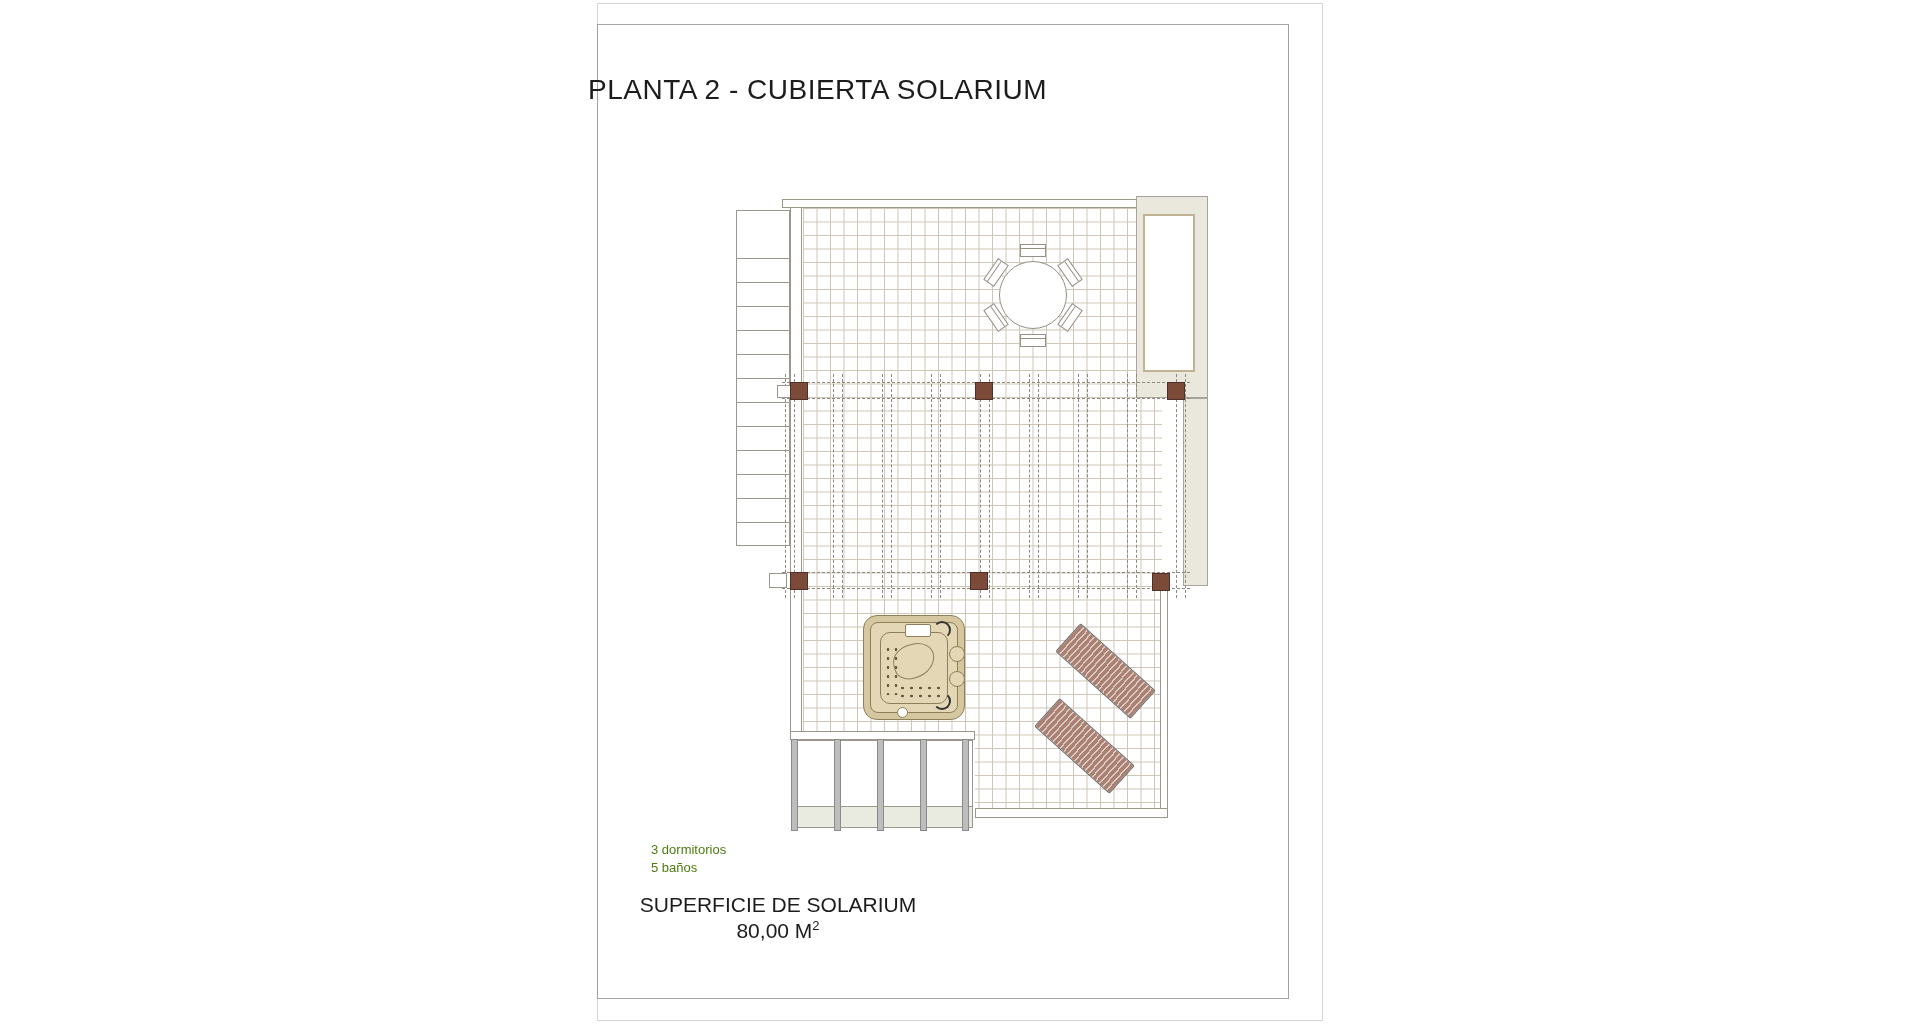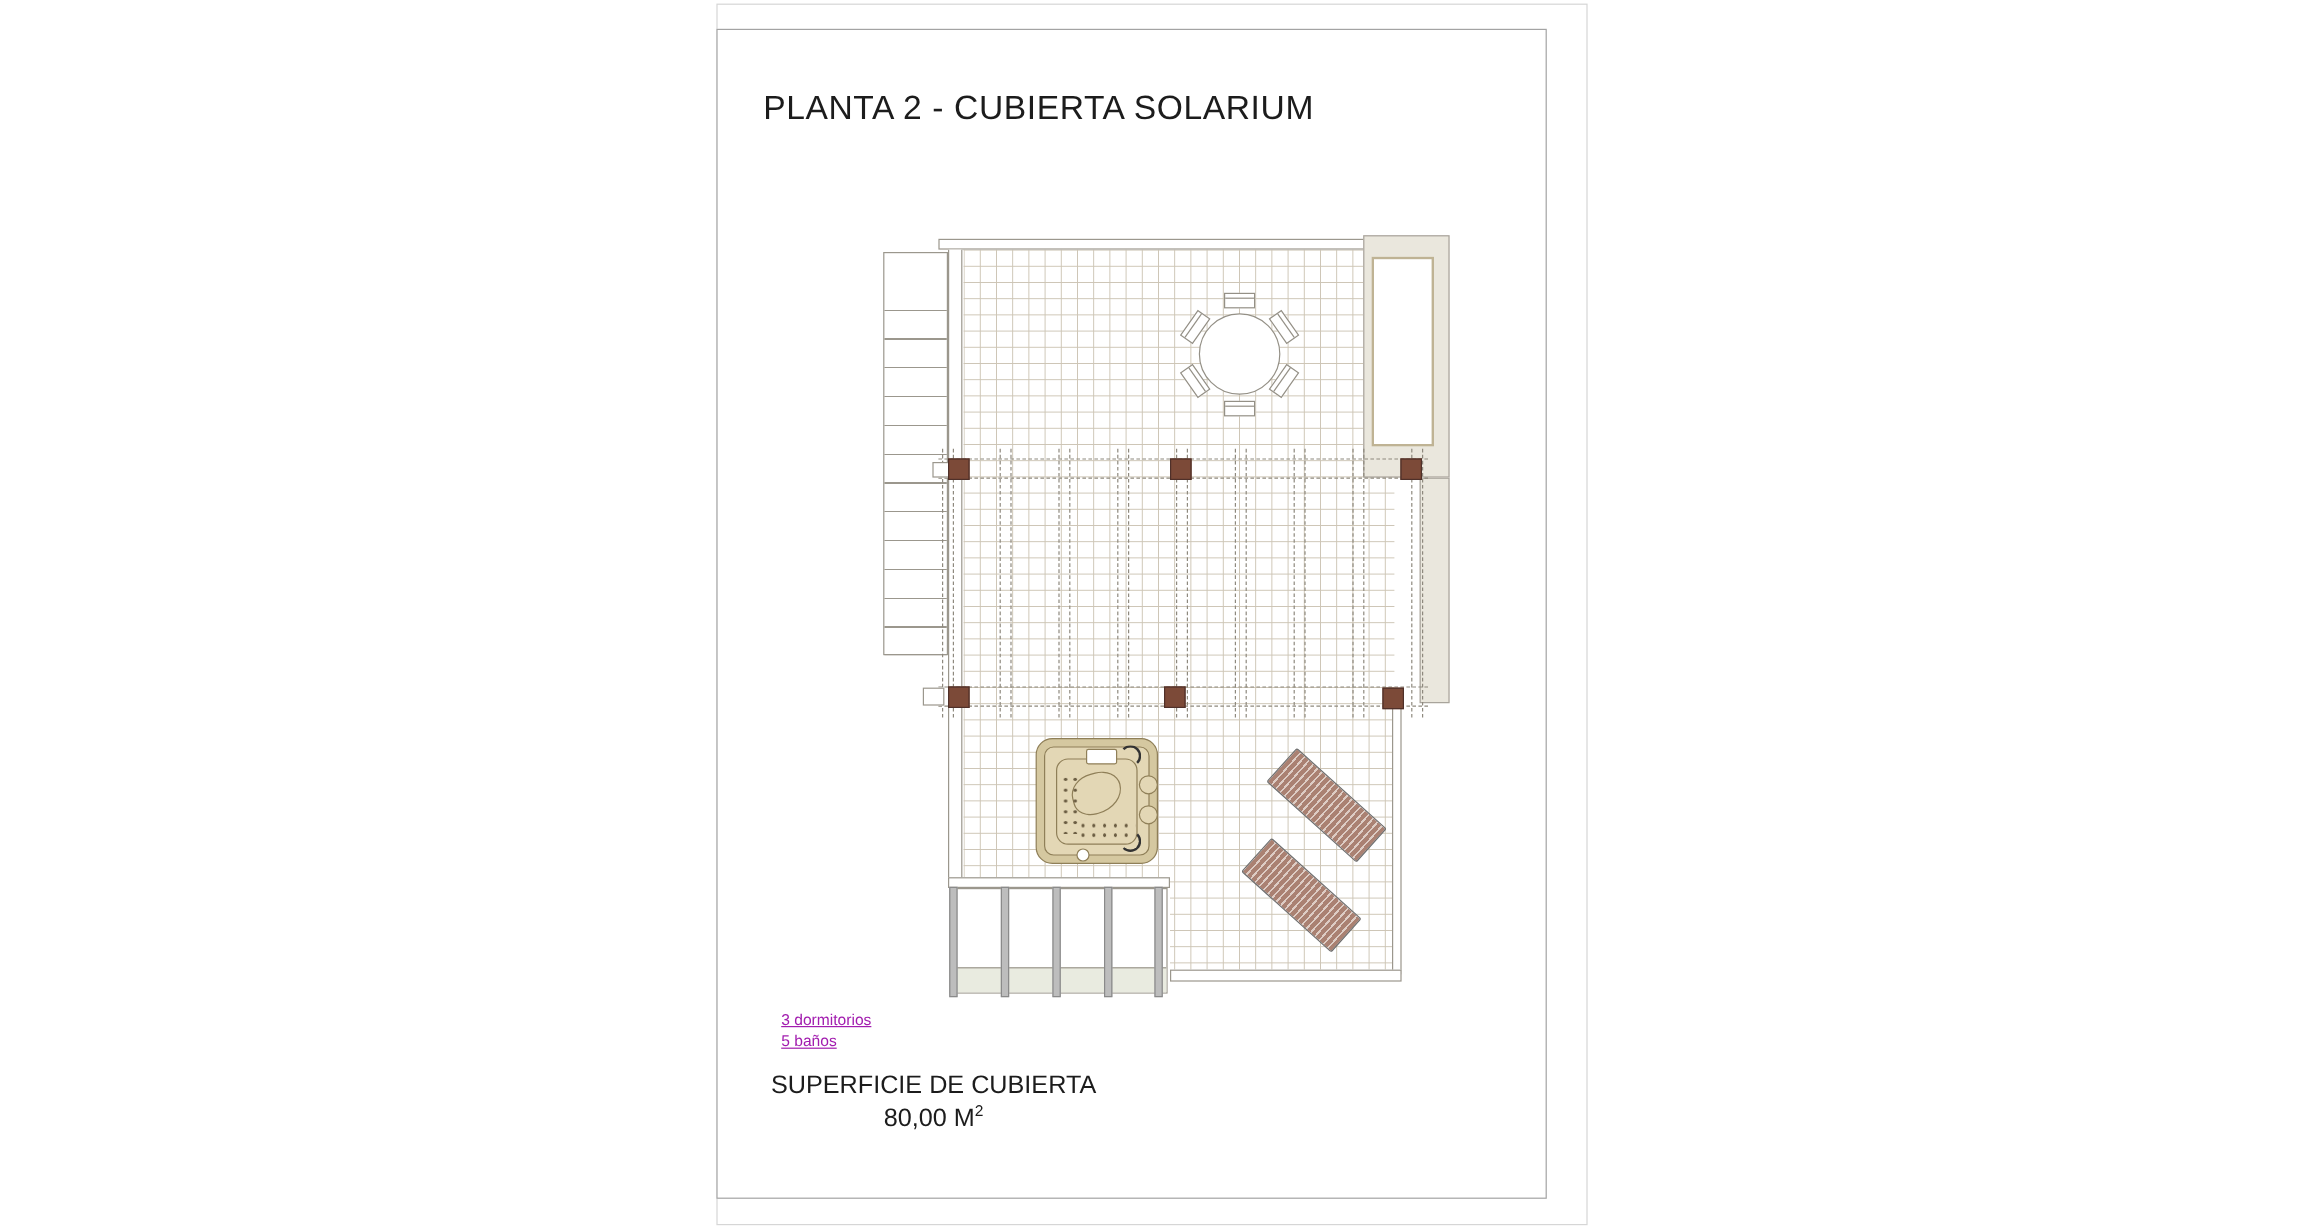--- a/index.html
+++ b/index.html
@@ -5,22 +5,22 @@
   html,body{margin:0;padding:0;}
   body{
     width:1920px;height:1024px;position:relative;background:#ffffff;
     font-family:"Liberation Sans", sans-serif;color:#1e1e1e;overflow:hidden;
   }
   .abs{position:absolute;}
   
   .sheet{left:597px;top:3px;width:724px;height:1016px;background:#fff;border:1px solid #d6d6d6;}
   .frame{left:613px;top:24px;width:690px;height:973px;background:#fff;border:1.5px solid #a3a3a3;}
   
-  .title{left:636px;top:74px;font-size:28px;letter-spacing:.5px;color:#1c1c1c;white-space:nowrap;}
-  .notes{left:651px;top:841px;font-size:13px;line-height:1.35;color:#a21caf;text-decoration:underline;}
+  .title{left:588px;top:74px;font-size:28px;letter-spacing:.5px;color:#1c1c1c;white-space:nowrap;}
+  .notes{left:651px;top:841px;font-size:13px;line-height:1.35;color:#4d7c0f;}
   .surface{left:633px;top:892px;width:290px;text-align:center;font-size:21px;line-height:1.25;color:#1c1c1c;}
   .surface sup{font-size:13px;}
   
   .tiles{background-image:linear-gradient(to right,#cdc5b5 1px,transparent 1px),linear-gradient(to bottom,#cdc5b5 1px,transparent 1px);background-size:13.5px 13.5px;}
   .wall{background:#fff;border:1px solid #9b978d;box-sizing:border-box;}
   .beige{background:#eae7dd;border:1px solid #a8a49c;box-sizing:border-box;}
   .skylight-in{background:#fff;border:2px solid #bfb394;box-sizing:border-box;}
   .post{background:#7c4a38;border:1px solid #4f3029;box-sizing:border-box;}
   .rafter{border-left:1px dashed #8e897e;border-right:1px dashed #8e897e;box-sizing:border-box;}
   .beam{border-top:1px dashed #8e897e;border-bottom:1px dashed #8e897e;box-sizing:border-box;}
@@ -144,15 +144,15 @@
   <div class="abs lounger" style="left:1034px;top:727px;transform:rotate(42deg);"></div>
 
 </div>
 
 <div class="abs notes">
   <div>3 dormitorios</div>
   <div>5 baños</div>
 </div>
 
 <div class="abs surface">
-  <div>SUPERFICIE DE CUBIERTA</div>
+  <div>SUPERFICIE DE SOLARIUM</div>
   <div><span>80,00 M</span><sup>2</sup></div>
 </div>
 
 </body></html>

